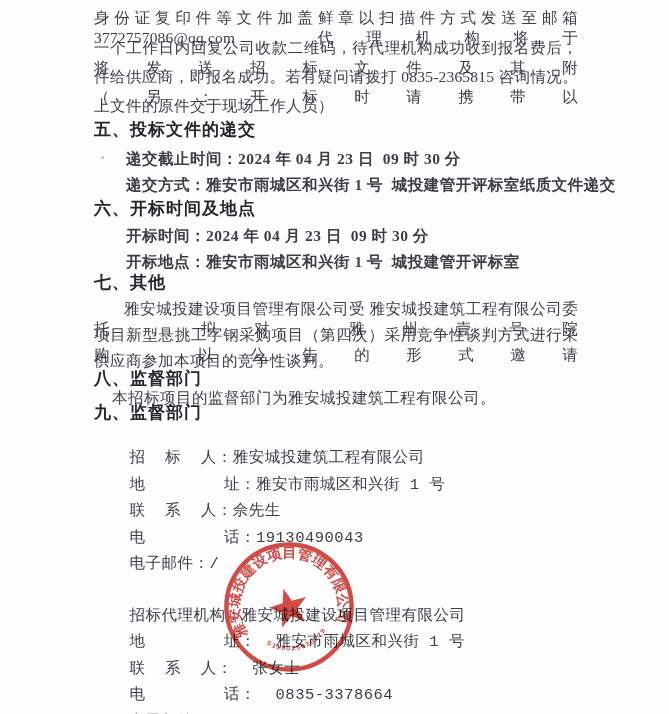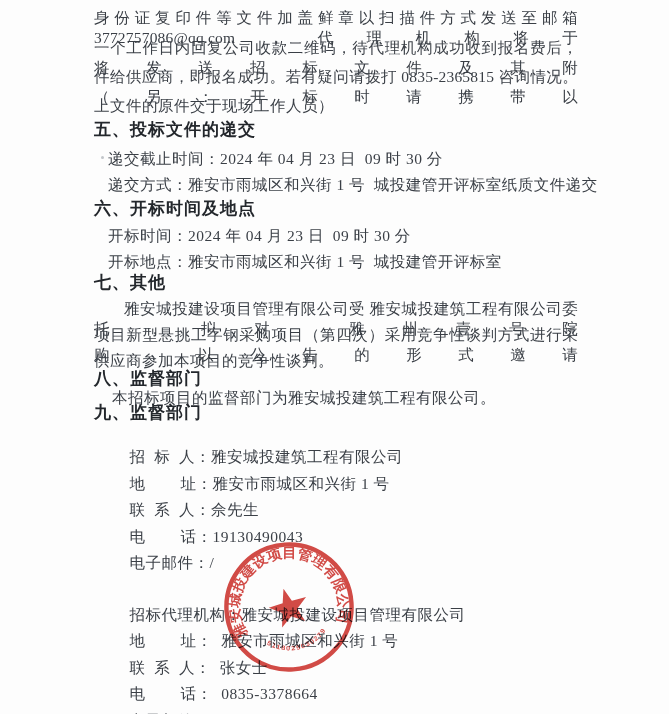--- a/index.html
+++ b/index.html
@@ -33,23 +33,23 @@
   .heading{
     position:absolute;left:94px;
     font-family:"Liberation Sans","DejaVu Sans",sans-serif;
     font-weight:700;
     font-size:17px;line-height:22px;
     color:#23272c;
     letter-spacing:1px;
     white-space:pre;
     text-align:center;
   }
-  .indent1{left:108px;}
+  .indent1{left:126px;font-weight:bold;}
   .indent2{left:112px;text-align:right;}
-  .row .lbl,.row .val{white-space:pre;}
+  .row .lbl,.row .val{white-space:pre;font-family:Liberation Mono, monospace;}
   .speck{
     position:absolute;left:101px;top:156px;width:3px;height:3px;
     background:#9aa0a6;border-radius:50%;opacity:.6;
   }
   .seal{
     position:absolute;left:221px;top:539px;width:136px;height:136px;
     mix-blend-mode:multiply;
     opacity:.9;
     transform:rotate(-4deg);
   }

